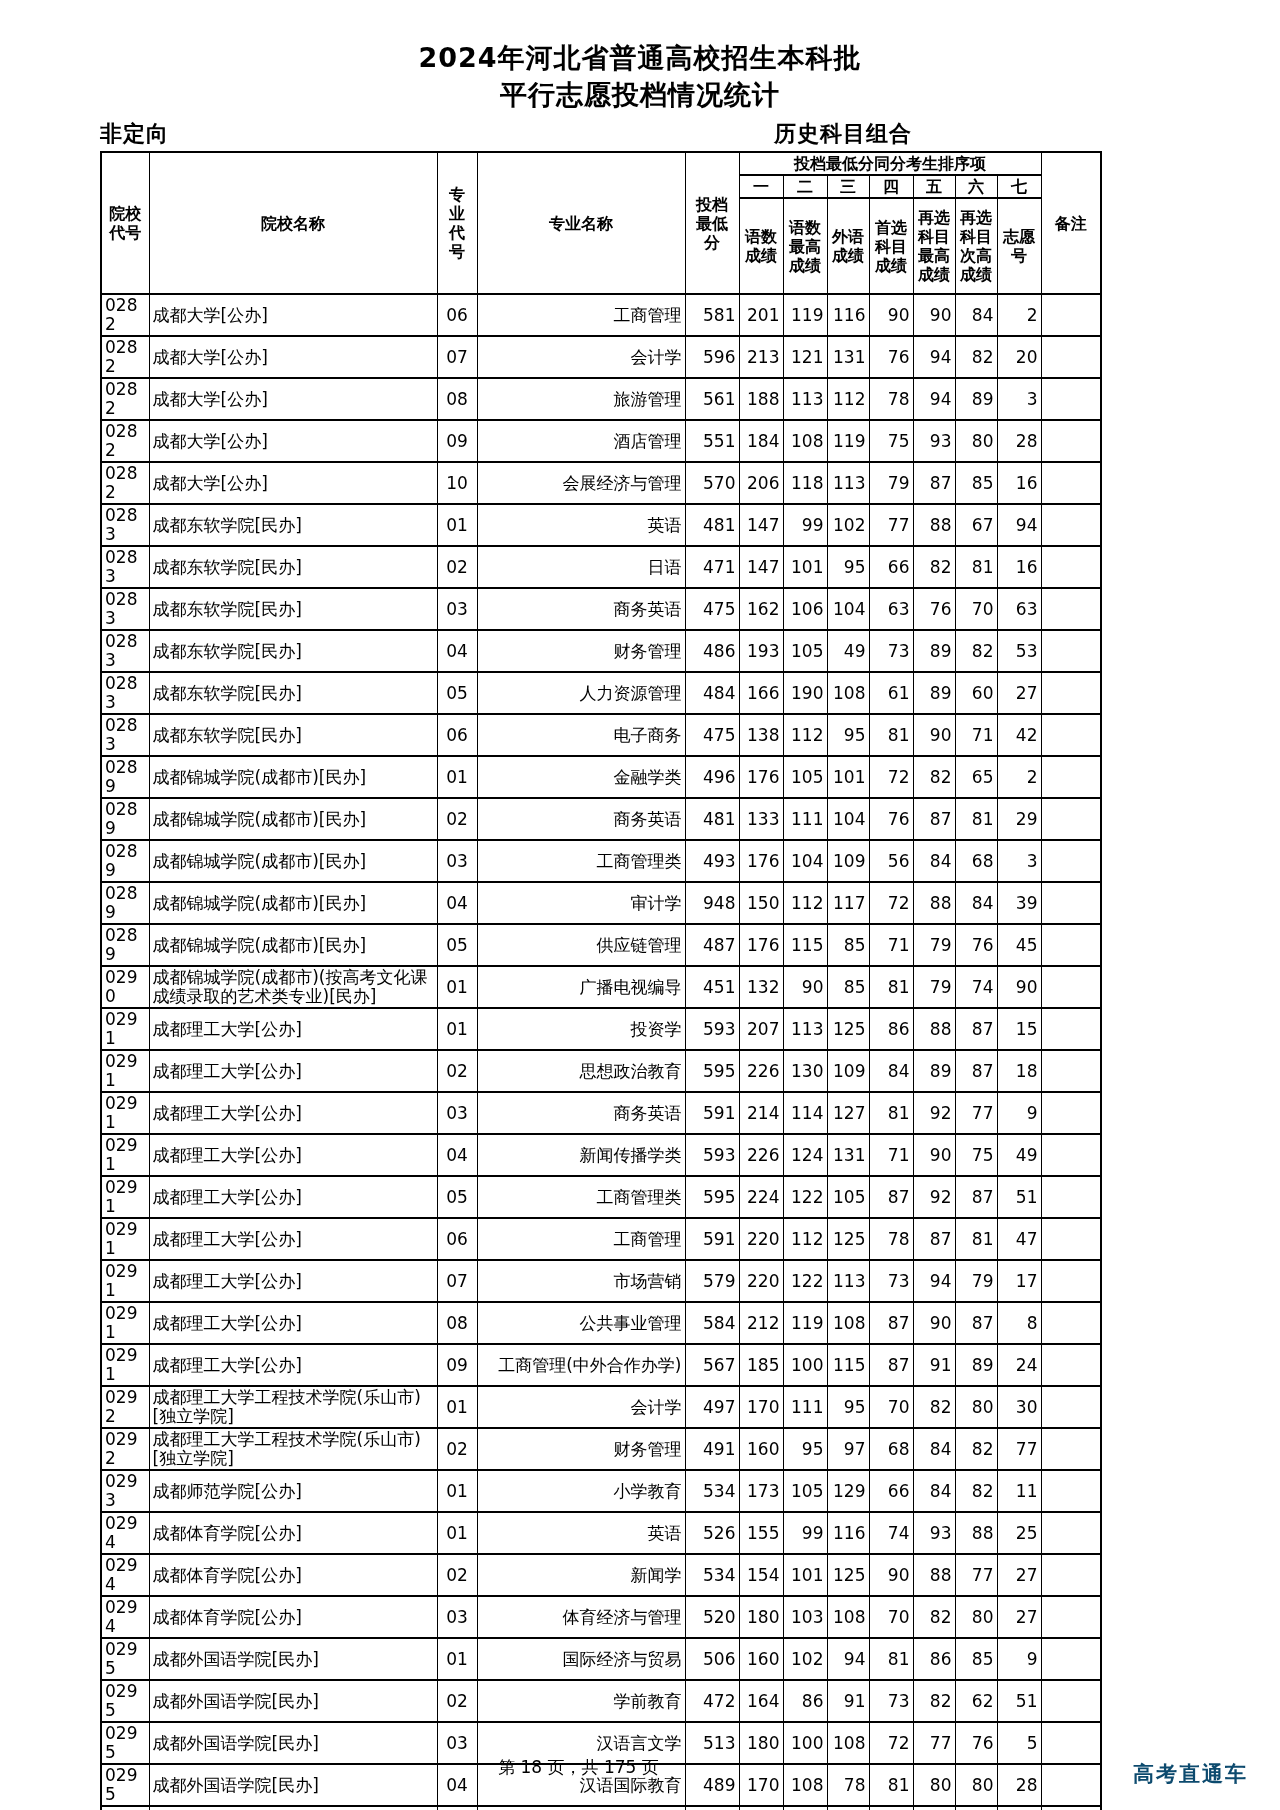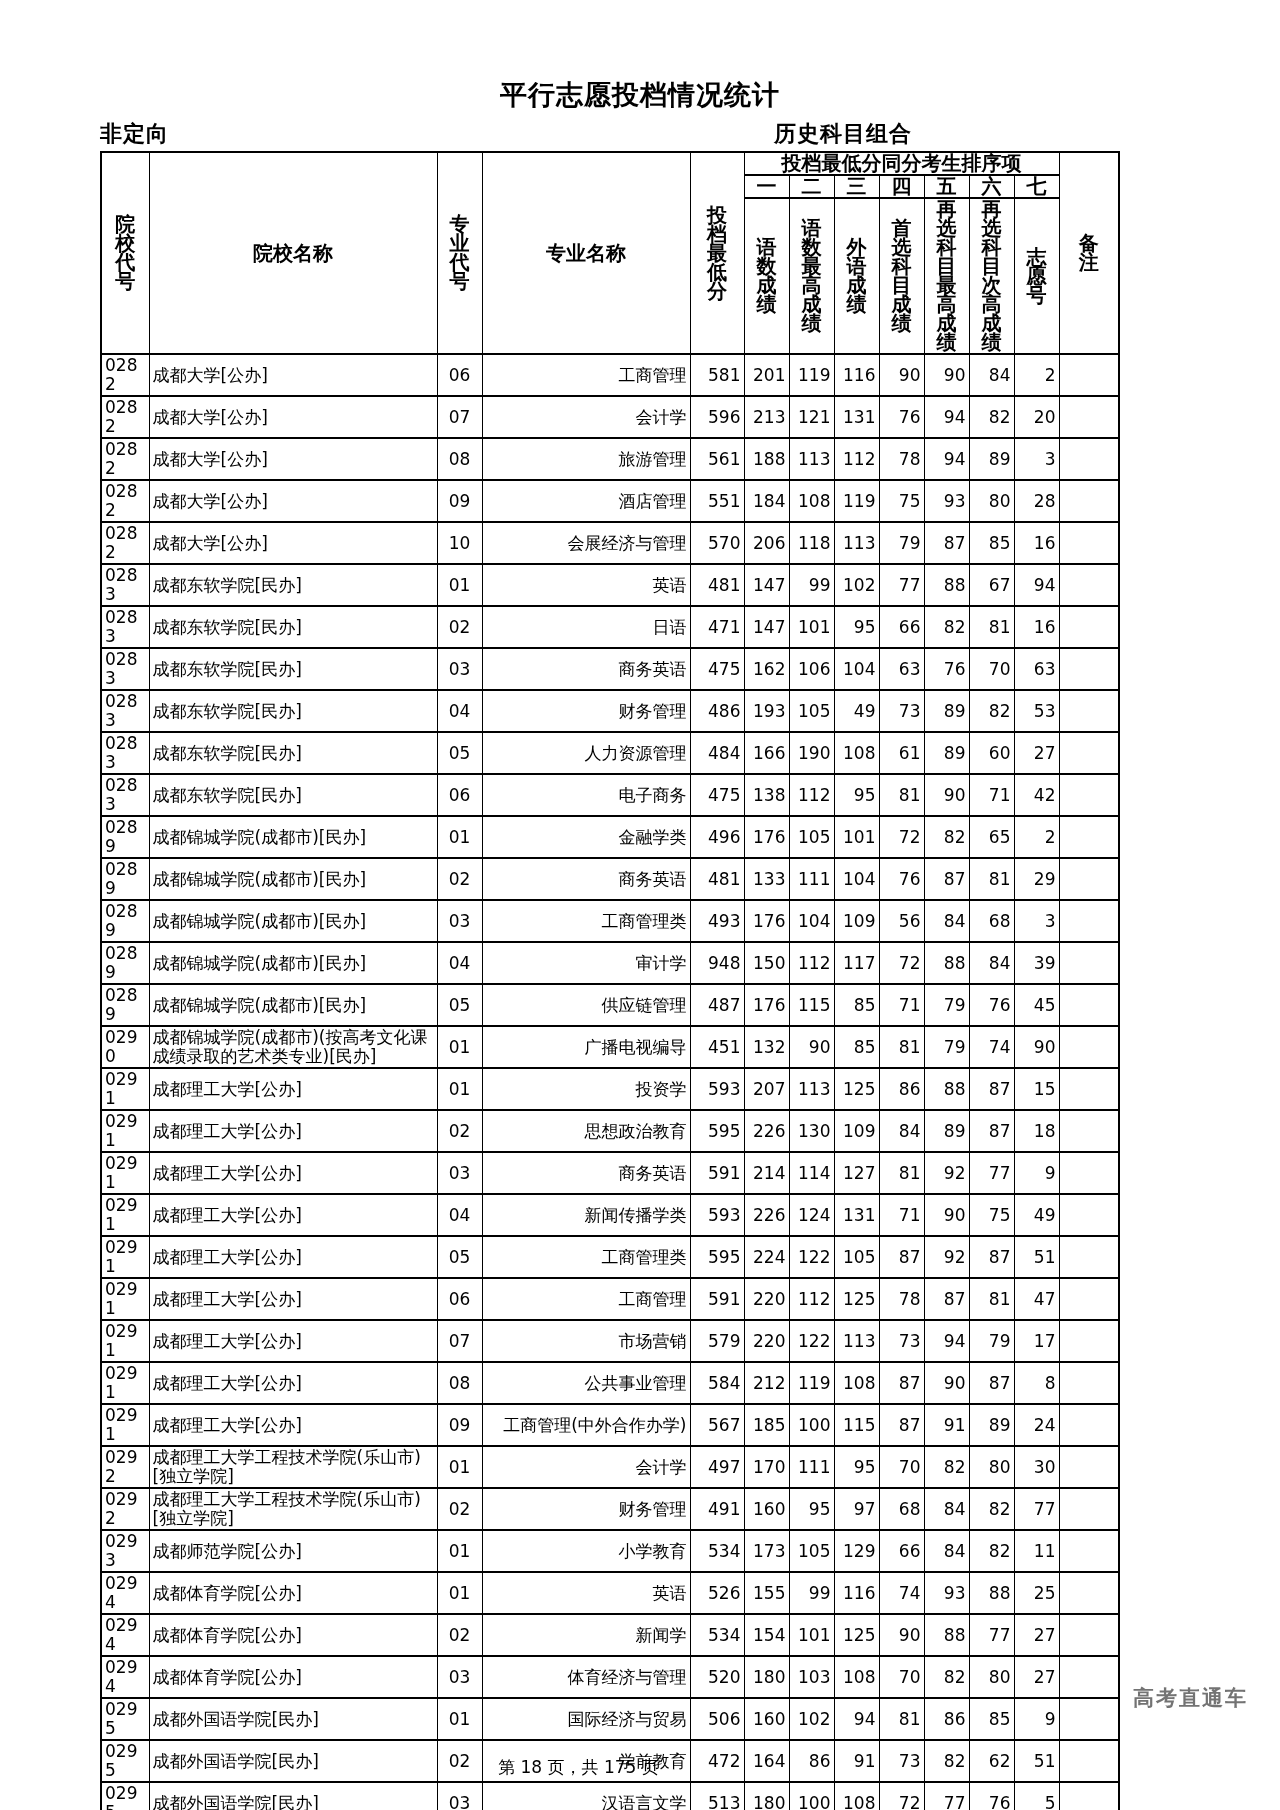--- a/index.html
+++ b/index.html
@@ -23,21 +23,21 @@
     position:absolute; left:100px; top:151px;
     border-collapse:collapse; table-layout:fixed;
     border:2px solid #000; background:#fff;
   }
   .grid th, .grid td {
     border:solid #000; border-width:2px 1px;
     overflow:hidden;
   }
   .grid thead th {
     font-weight:bold; text-align:center; vertical-align:middle;
-    font-size:20px; line-height:19px; padding:1px 12px;
+    font-size:16px; line-height:19px; padding:1px 4px;
     word-break:break-all;
   }
   .h-row1 th { height:22px; font-size:16px; }
   .h-row2 th { height:19px; }
   .h-row3 th { height:96px; font-size:16px; }
   .grid tbody td {
     height:38px; vertical-align:middle;
     font-size:17px; line-height:19px; padding:1px 3px;
     word-break:break-all;
   }
@@ -46,29 +46,30 @@
   .c-mcode  { text-align:center; }
   .c-mname  { text-align:right; }
   .c-num    { text-align:right; padding-right:4px; }
   .c-remark { text-align:left; }
 
   .footer {
     position:absolute; top:1756px; left:0; width:1157px;
     text-align:center; font-size:17px;
   }
   .watermark {
-    position:absolute; top:1684px; right:32px;
-    font-size:21px; color:#737373; letter-spacing:2px; font-weight:bold;
+    position:absolute; top:1760px; right:32px;
+    font-size:21px; color:#0c4a6e; letter-spacing:2px; font-weight:bold;
   }
 </style>
 </head>
 <body>
 
 <div class="page">
 
+  <div class="title title1">2024年河北省普通高校招生本科批</div>
   <div class="title title2">平行志愿投档情况统计</div>
 
   <div class="lbl lbl-left">非定向</div>
   <div class="lbl lbl-right">历史科目组合</div>
 
   <table class="grid">
     <colgroup>
       <col style="width:48px">
       <col style="width:288px">
       <col style="width:40px">

